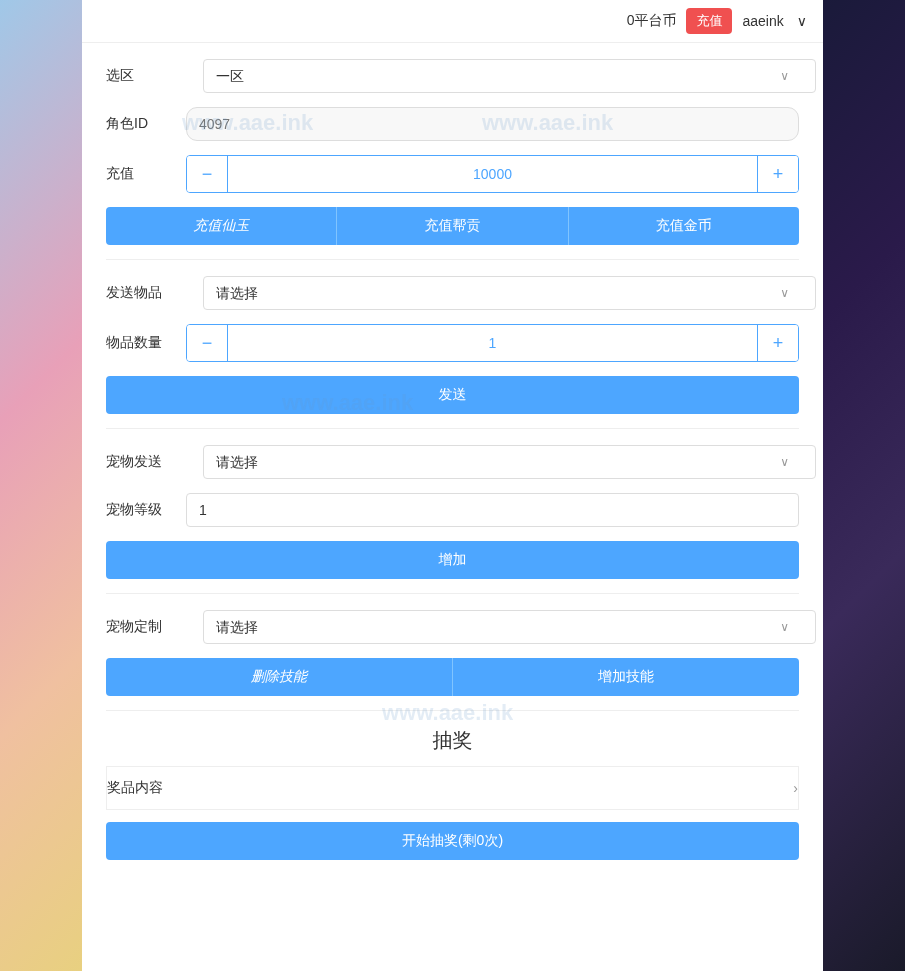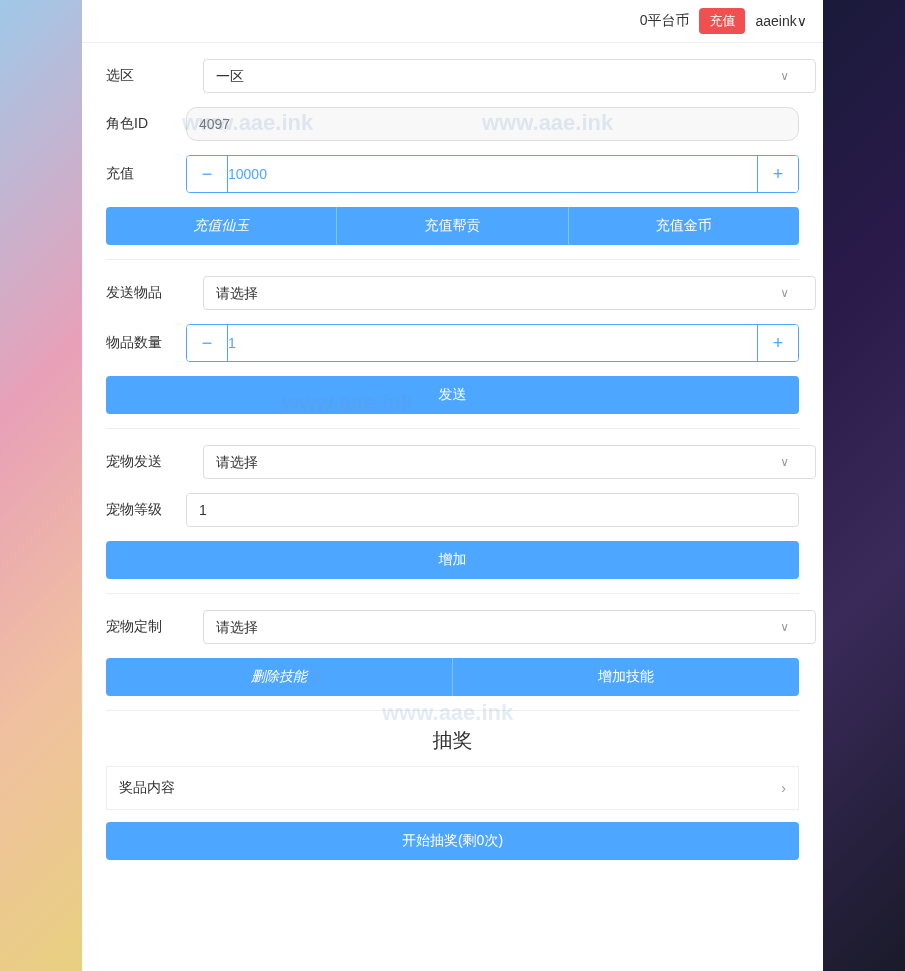--- a/index.html
+++ b/index.html
@@ -63,21 +63,21 @@
       padding: 4px 10px;
       font-size: 13px;
       cursor: pointer;
     }
     .header-user {
       font-size: 14px;
       color: #333;
       cursor: pointer;
       display: flex;
       align-items: center;
-      gap: 0;
+      gap: 13px;
     }
 
     
     .watermark {
       position: absolute;
       pointer-events: none;
       color: rgba(100, 149, 200, 0.18);
       font-size: 22px;
       font-weight: bold;
       z-index: 10;
@@ -164,20 +164,21 @@
       font-size: 18px;
       color: #4da6ff;
       cursor: pointer;
       display: flex;
       align-items: center;
       justify-content: center;
       flex-shrink: 0;
     }
     .stepper-input {
       flex: 1;
+      text-align: center;
       border: none;
       border-left: 1px solid #4da6ff;
       border-right: 1px solid #4da6ff;
       font-size: 14px;
       color: #4da6ff;
       outline: none;
       height: 36px;
       background: #fff;
     }
 
@@ -230,21 +231,21 @@
       font-size: 20px;
       color: #333;
       margin: 8px 0 12px 0;
     }
 
     
     .prize-row {
       display: flex;
       align-items: center;
       justify-content: space-between;
-      padding: 12px 12px;
+      padding: 12px 0;
       border: 1px solid #eee;
       border-radius: 0;
       margin-bottom: 12px;
       cursor: pointer;
     }
     .prize-row-label {
       font-size: 14px;
       color: #333;
     }
     .prize-row-arrow {

